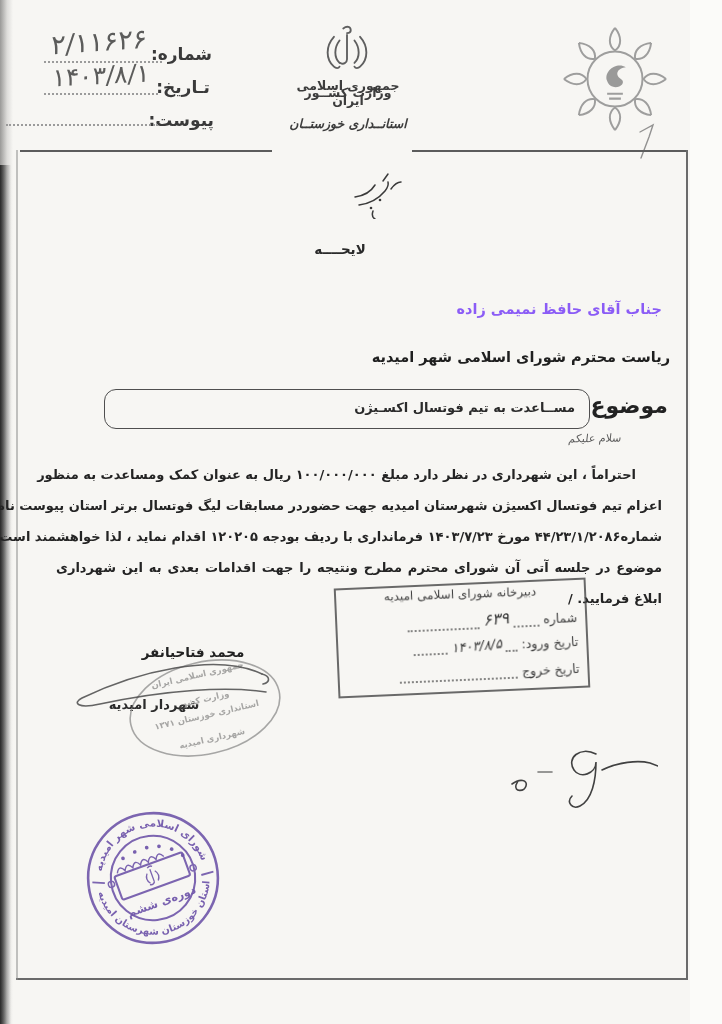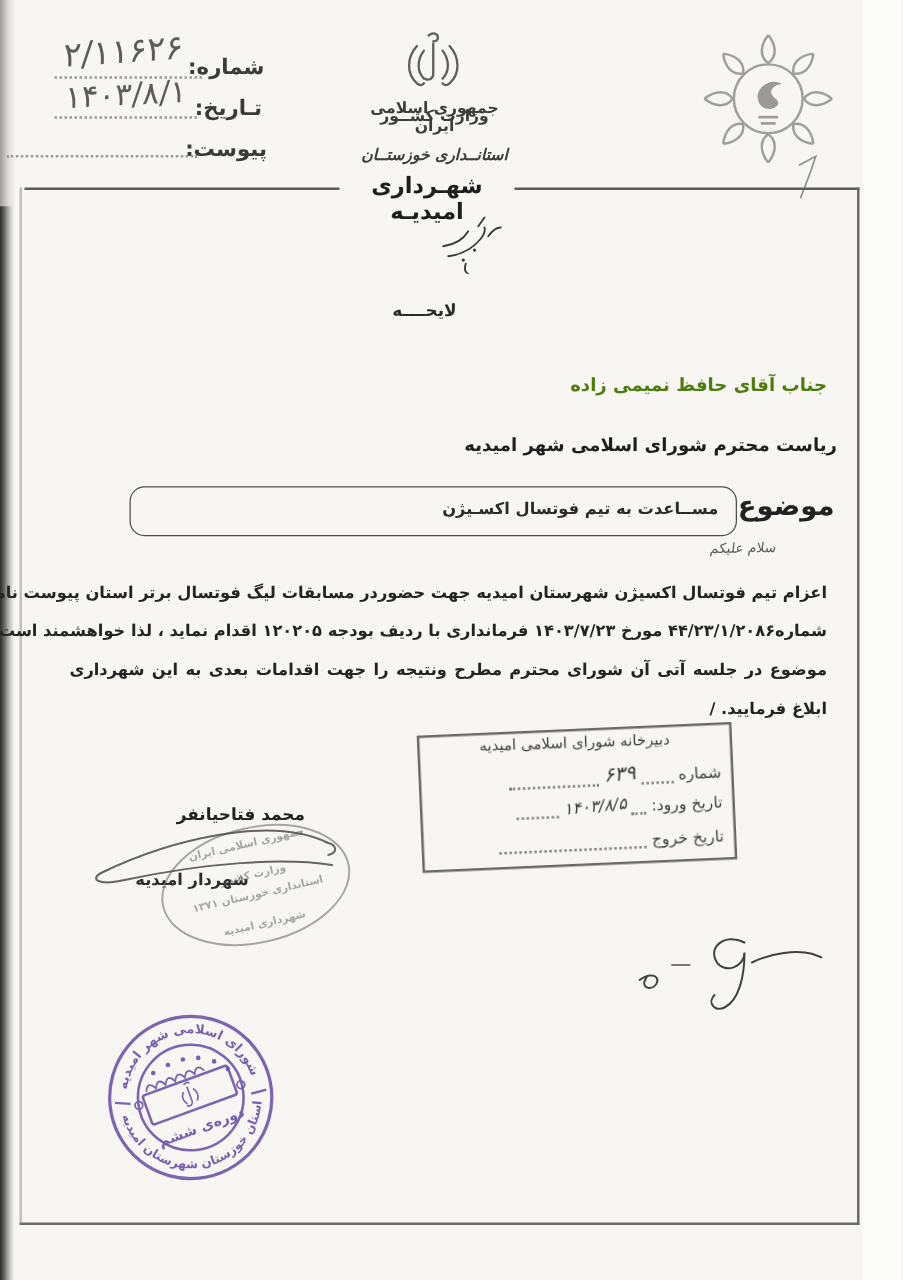--- a/index.html
+++ b/index.html
@@ -77,47 +77,47 @@
   <svg class="abs" style="left:636px;top:122px;" width="26" height="38" viewBox="0 0 26 38">
     <path d="M4,10 l13,-7 l-4,12 l-8,21" fill="none" stroke="#666" stroke-width="1.4" opacity=".7" stroke-linecap="round"></path>
   </svg>
 
   <div class="abs rule" style="left:20px;top:150px;width:252px;height:2px;"></div>
   <div class="abs rule" style="left:412px;top:150px;width:276px;height:2px;"></div>
   <div class="abs rule" style="left:686px;top:150px;width:2px;height:830px;background:#6a6a6a;"></div>
   <div class="abs rule" style="left:16px;top:978px;width:672px;height:2px;background:#6a6a6a;"></div>
   <div class="abs rule" style="left:16px;top:150px;width:1.5px;height:830px;background:#8a8a8a;opacity:.5;"></div>
 
-  <div class="abs" style="left:272px;top:138px;width:140px;text-align:center;font-size:18px;font-weight:bold;color:#1e1e1e;">شهـرداری امیدیـه</div>
 
   <svg class="abs" style="left:349px;top:167px;" width="54" height="52" viewBox="0 0 54 52">
     <g fill="none" stroke="#3a3a3a" stroke-width="1.5" stroke-linecap="round">
       <path d="M6,30 q14,-2 20,-12"></path>
       <path d="M10,38 q16,-2 26,-14 q4,-5 3,-9"></path>
       <path d="M34,14 l5,-7"></path>
       <path d="M42,22 q5,-7 10,-7"></path>
       <path d="M24,44 q-2,6 2,8"></path>
     </g>
     <circle cx="22" cy="41" r="1.3" fill="#3a3a3a"></circle>
     <circle cx="31" cy="33" r="1.3" fill="#3a3a3a"></circle>
   </svg>
 
   <div class="abs" style="left:295px;top:241px;width:90px;text-align:center;font-size:13.5px;font-weight:bold;color:#2a2a2a;">لایحــــه</div>
 
-  <div class="abs" style="left:320px;top:301px;width:342px;text-align:right;font-size:14.5px;font-weight:bold;color:#4d7c0f;">جناب آقای حافظ نمیمی زاده</div>
+  <div class="abs" style="left:320px;top:301px;width:342px;text-align:right;font-size:14.5px;font-weight:bold;color:#8b5cf6;">جناب آقای حافظ نمیمی زاده</div>
   <div class="abs" style="left:328px;top:349px;width:342px;text-align:right;font-size:14.5px;font-weight:bold;color:#1f1f1f;">ریاست محترم شورای اسلامی شهر امیدیه</div>
 
   <div class="abs" style="left:610px;top:393px;width:58px;font-size:22px;font-weight:bold;color:#222;text-align:center;">موضوع</div>
   <div class="abs" style="left:104px;top:389px;width:484px;height:38px;border:1.6px solid #4f4f4f;border-radius:12px;">
     <div style="line-height:36px;padding-right:14px;font-size:13px;font-weight:bold;color:#2b2b2b;text-align:right;">مســاعدت به تیم فوتسال اکسـیژن</div>
   </div>
 
   <div class="abs" style="left:540px;top:432px;width:110px;text-align:center;font-size:11px;color:#5a5a5a;transform:rotate(-1deg) skewX(-8deg);">سلام علیکم</div>
 
   <div id="body-block" class="abs" style="left:56px;top:459px;width:606px;">
+    <div class="bodyline" style="padding-right:26px;">احتراماً ، این شهرداری در نظر دارد مبلغ ۱۰۰/۰۰۰/۰۰۰ ریال به عنوان کمک ومساعدت به منظور</div>
     <div class="bodyline">اعزام تیم فوتسال اکسیژن شهرستان امیدیه  جهت حضوردر مسابقات لیگ فوتسال برتر استان پیوست نامه</div>
     <div class="bodyline">شماره۴۴/۲۳/۱/۲۰۸۶ مورخ ۱۴۰۳/۷/۲۳ فرمانداری با ردیف بودجه ۱۲۰۲۰۵ اقدام نماید ، لذا خواهشمند است</div>
     <div class="bodyline">موضوع در جلسه آتی آن شورای محترم مطرح ونتیجه را جهت اقدامات بعدی به این شهرداری</div>
     <div class="bodyline last">ابلاغ فرمایید. /</div>
   </div>
 
   <div class="abs" style="left:336px;top:583px;width:248px;height:106px;border:2.5px solid rgba(70,70,70,.8);transform:rotate(-2.5deg);filter:blur(.2px);">
     <div class="abs" style="left:4px;right:4px;top:2px;text-align:center;font-size:12px;color:#3e3e3e;letter-spacing:.5px;transform:rotate(.5deg);">دبیرخانه شورای اسلامی امیدیه</div>
     <div class="rs-row" style="top:26px;">
       <span>شماره</span>

